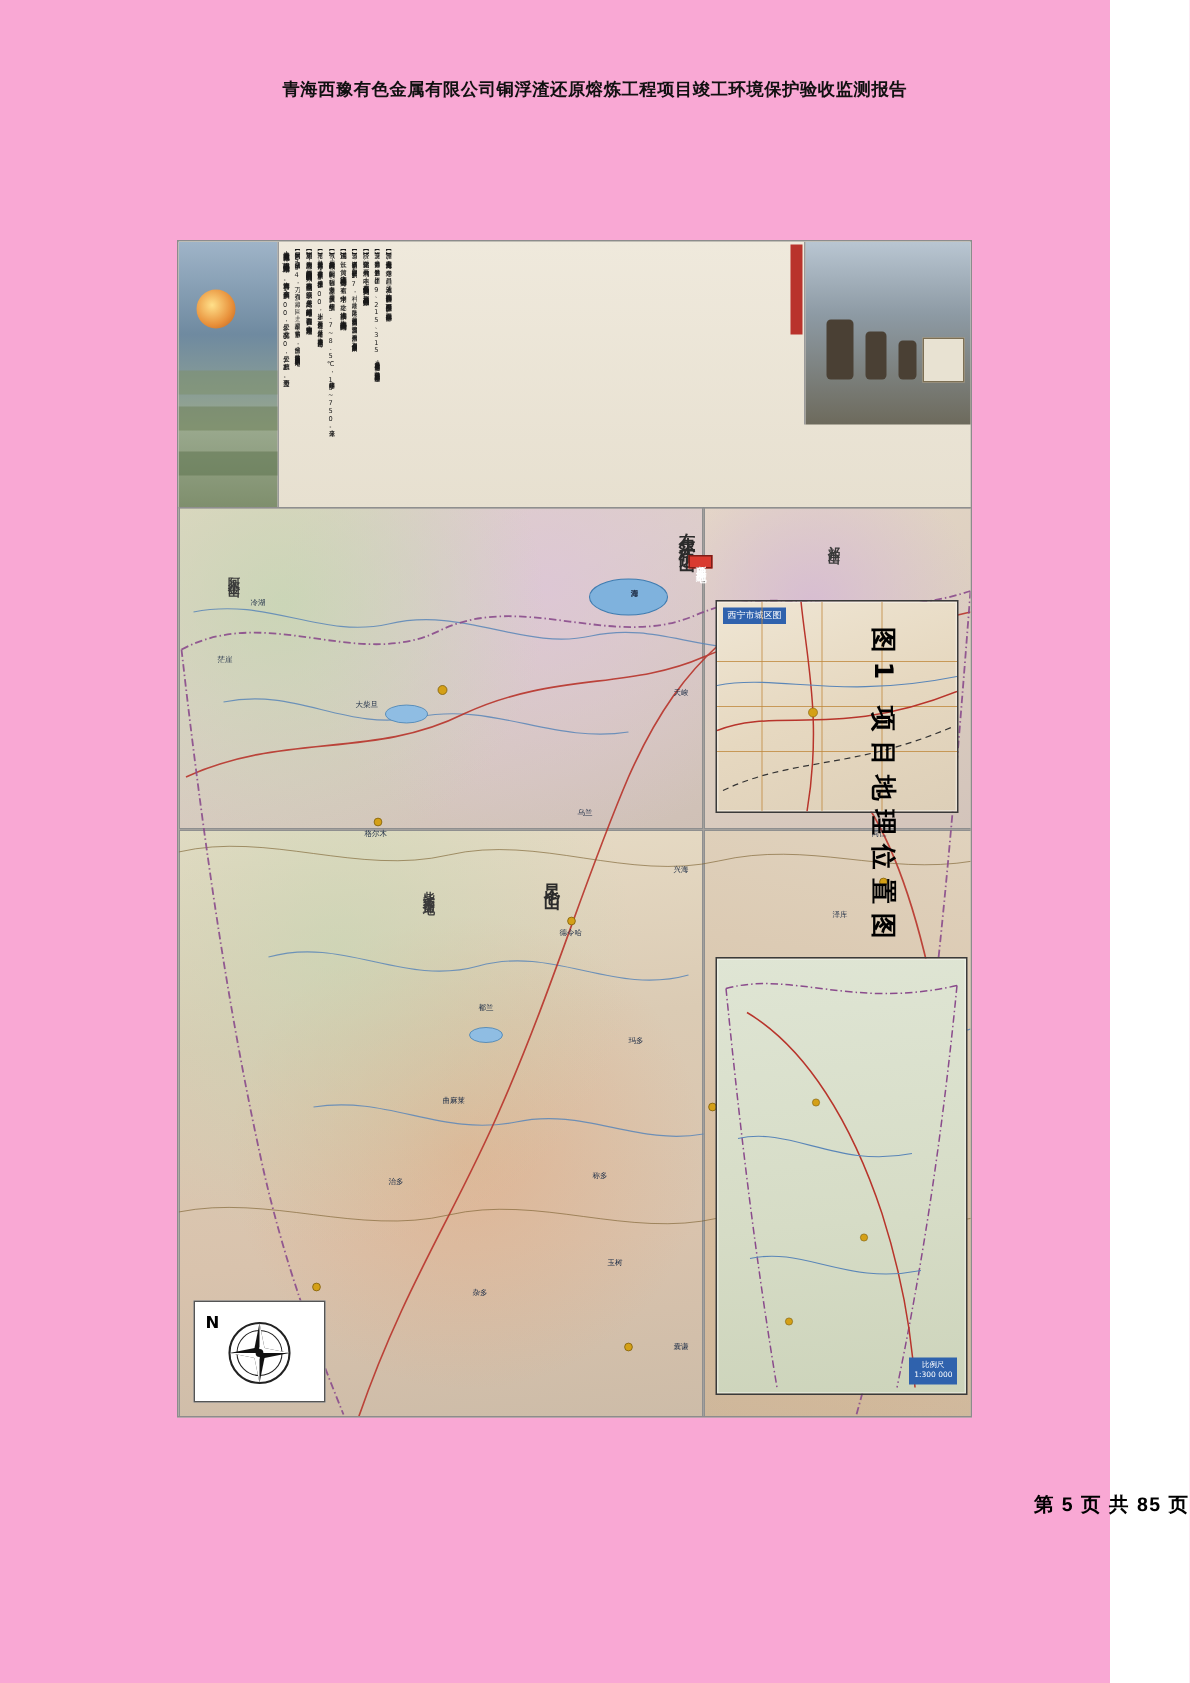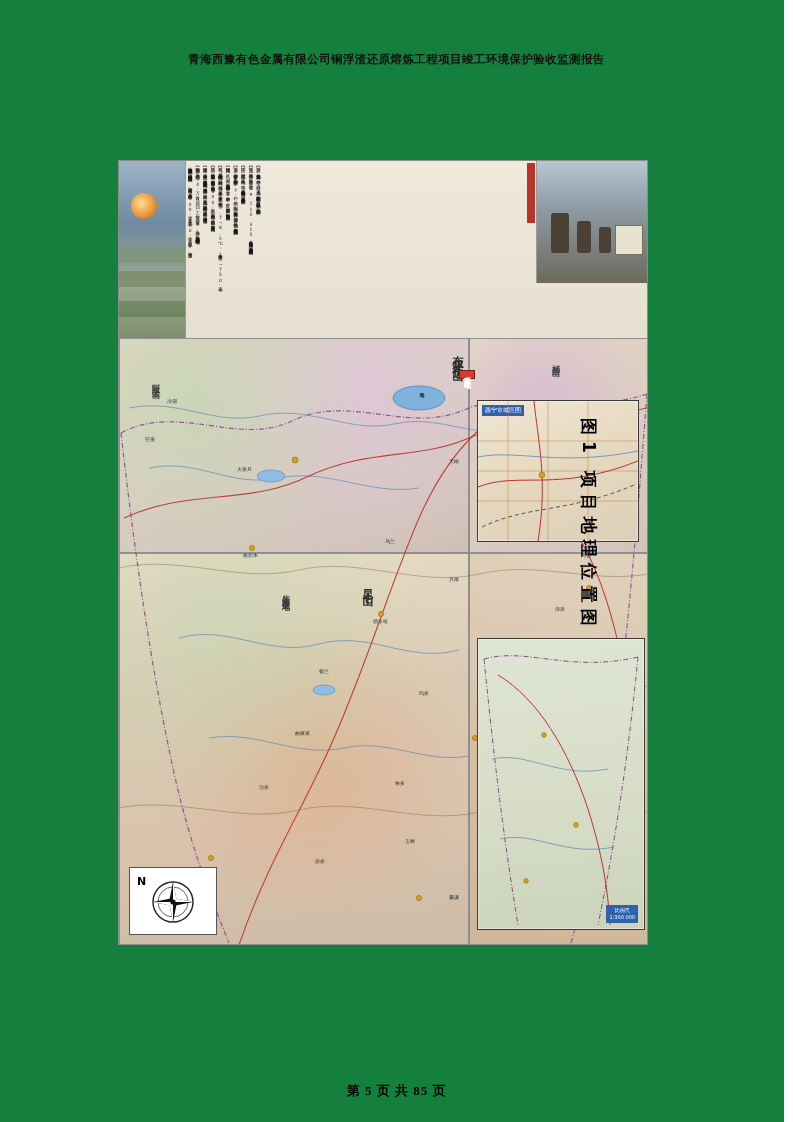--- a/index.html
+++ b/index.html
@@ -11,42 +11,41 @@
     width: 793px;
     height: 1122px;
     font-family: "Liberation Sans", sans-serif;
     position: relative;
     overflow: hidden;
   }
   .page {
     position: relative;
     width: 740px;
     height: 1122px;
-    background: #15803d;
-    padding-left: 44px;
+    background: #f9a8d4;
   }
   .doc-header {
     position: absolute;
     top: 52px;
     left: 0;
     width: 793px;
     text-align: center;
     font-family: "DejaVu Sans", sans-serif;
     font-size: 11.5px;
     font-weight: bold;
     color: #111111;
     letter-spacing: 0.4px;
   }
   .page-footer {
     position: absolute;
-    top: 1082px;
+    top: 994px;
     left: 0;
     width: 793px;
-    text-align: center;
-    font-family: Liberation Serif, serif;
+    text-align: right;
+    font-family: Liberation Sans, sans-serif;
     font-size: 13px;
     font-weight: bold;
     color: #000000;
     letter-spacing: 1px;
   }
   
   .figure-caption {
     position: absolute;
     top: 418px;
     left: 600px;

